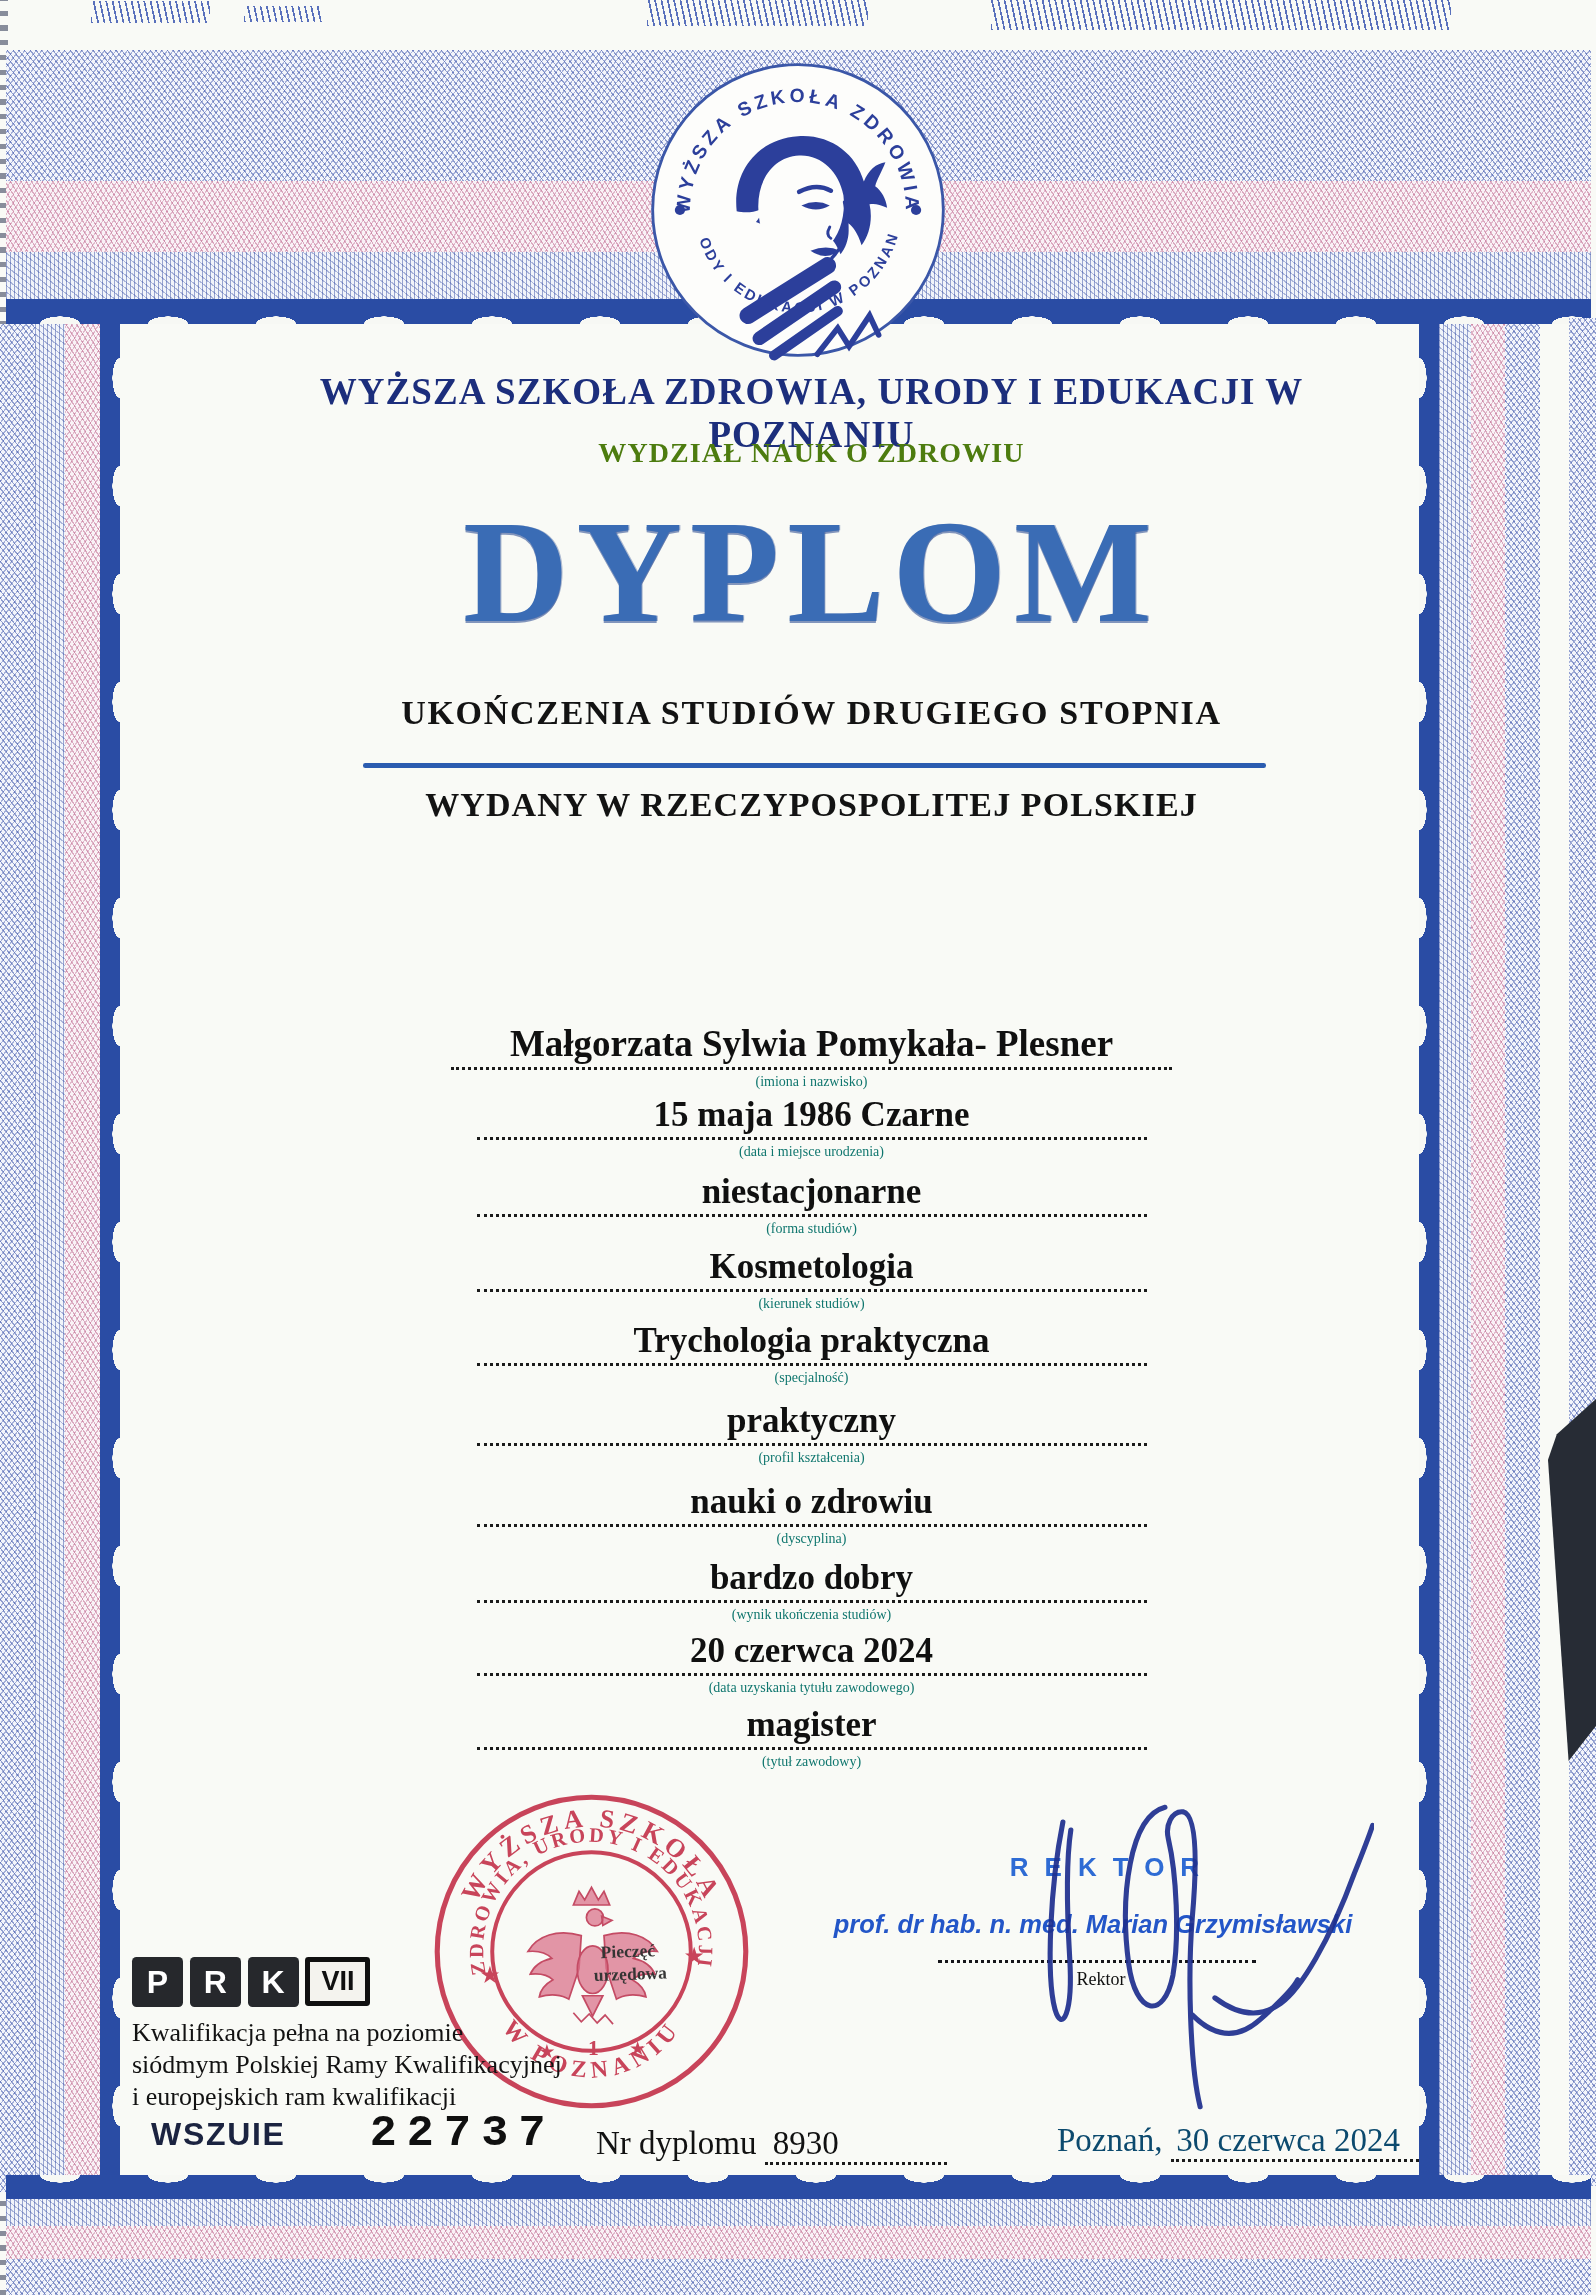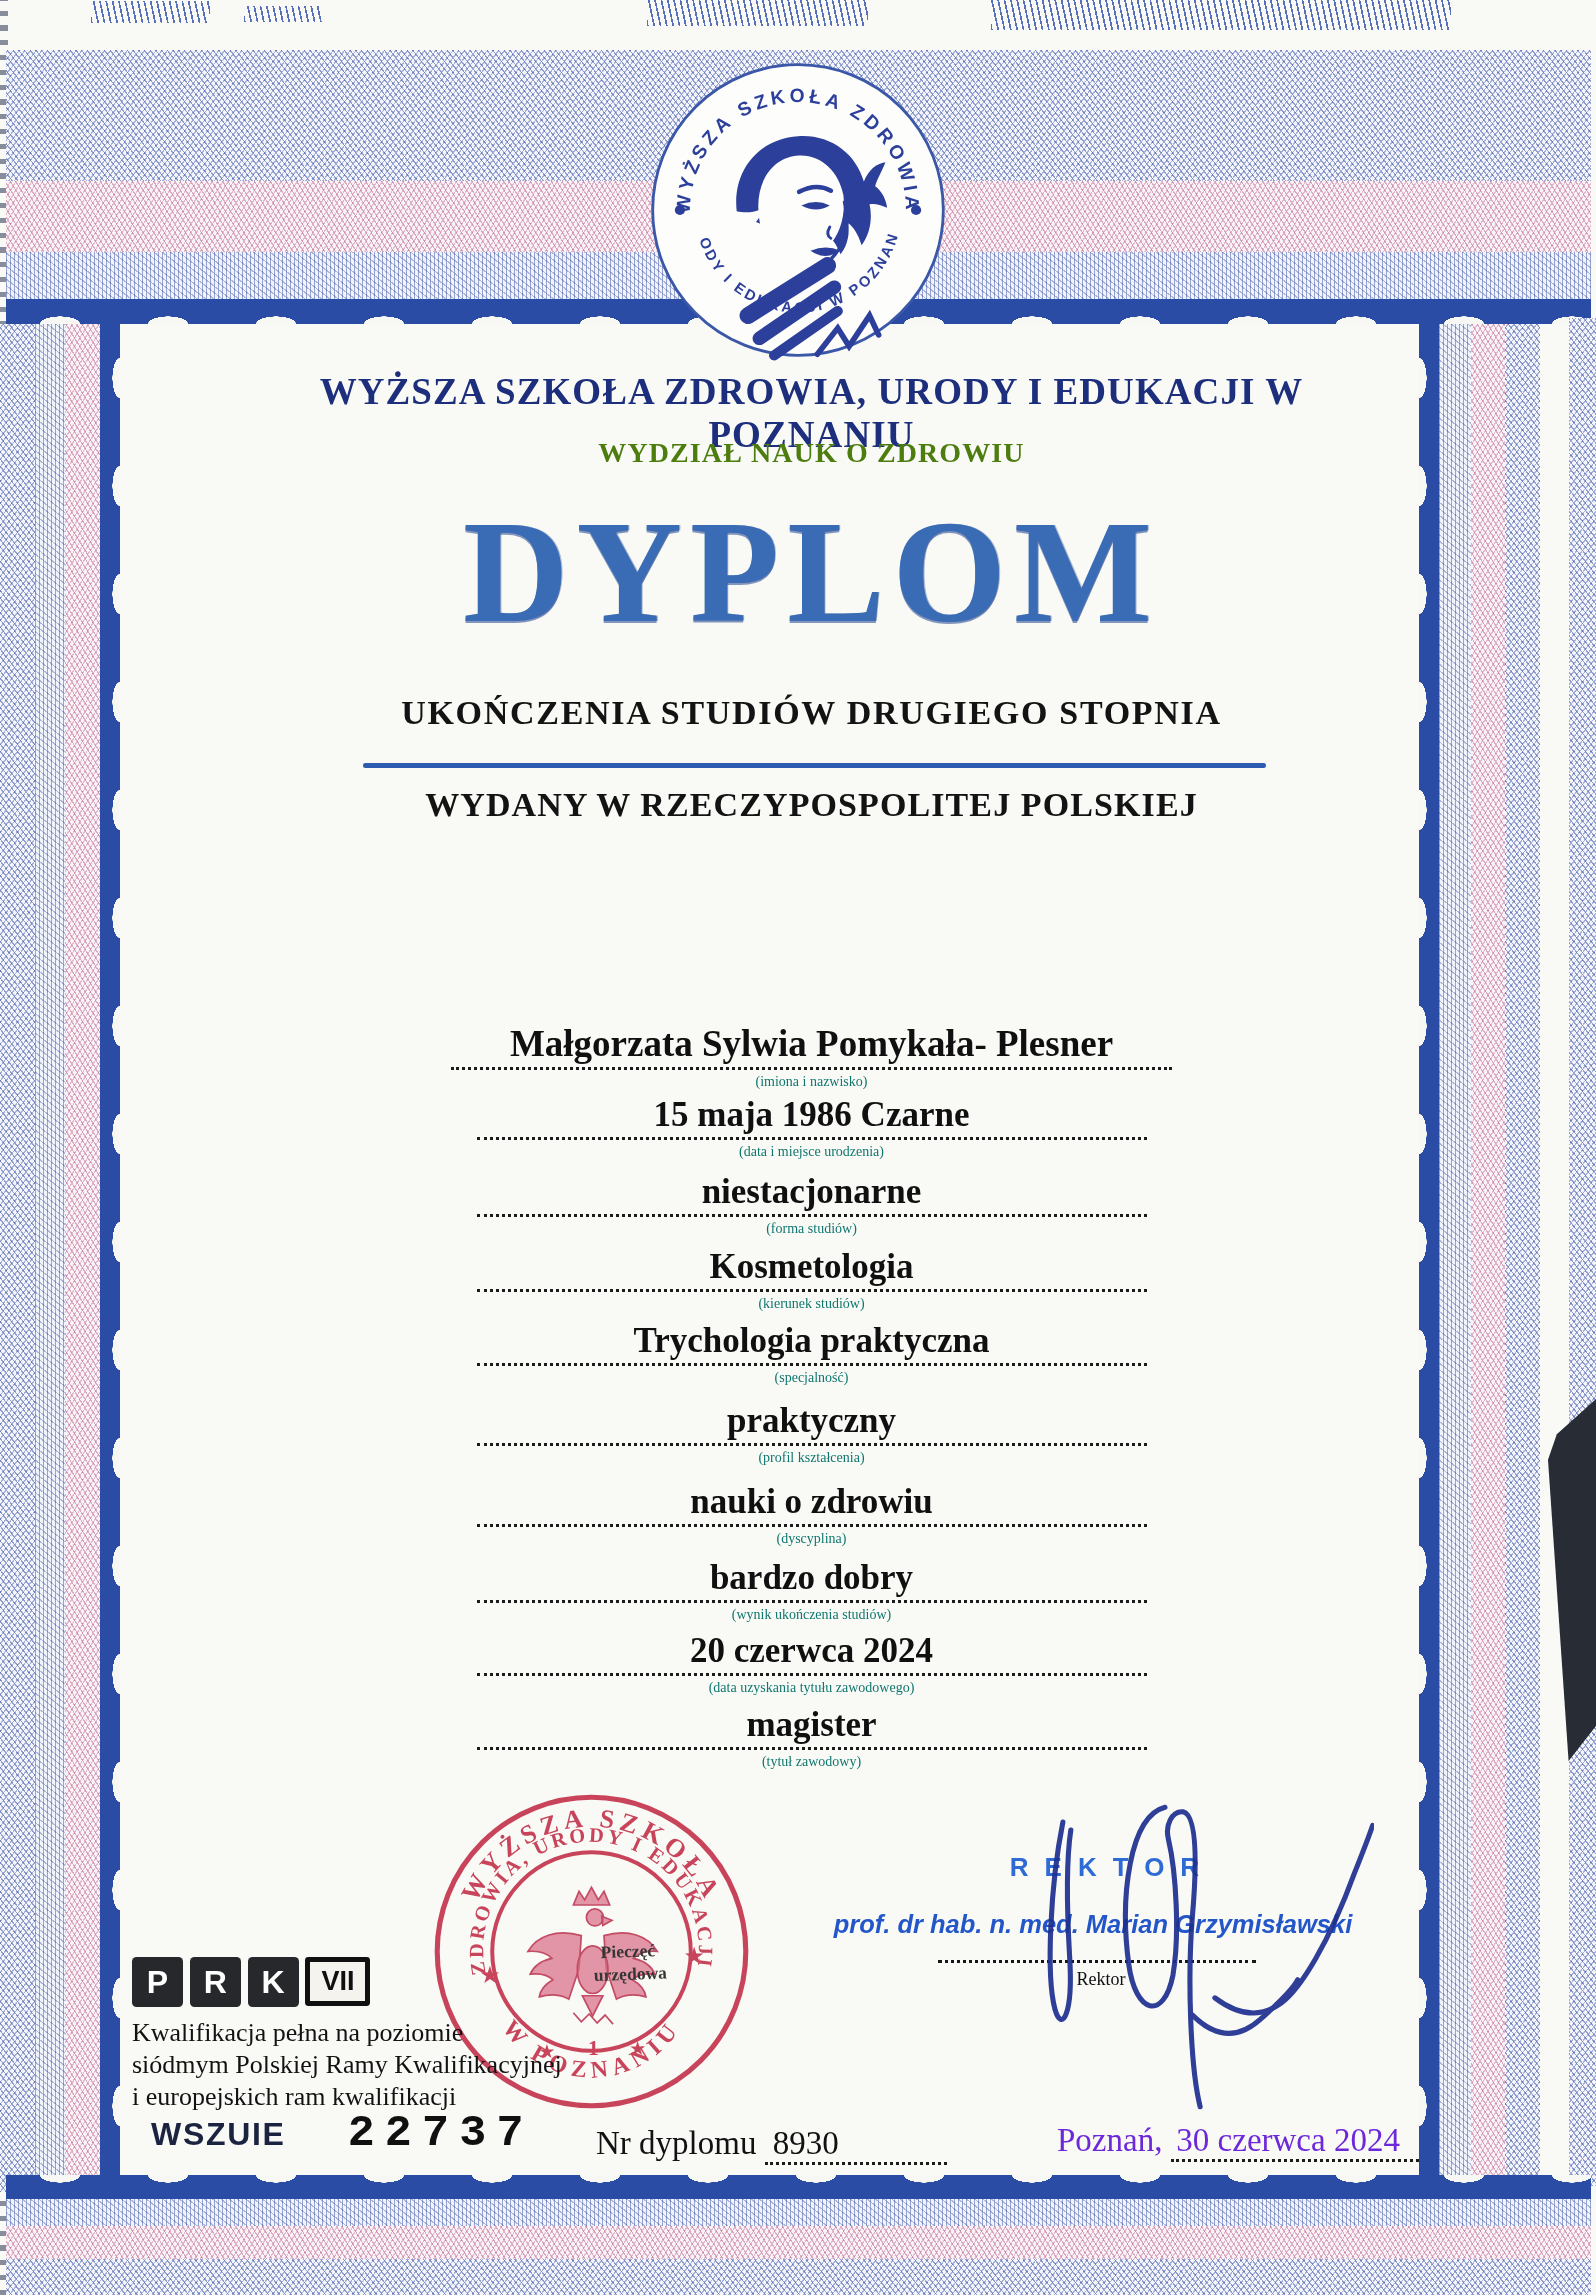--- a/index.html
+++ b/index.html
@@ -70,39 +70,39 @@
   .fcap{font-size:14px;color:#0f766e;}
   
   .prk-tiles{position:absolute;left:132px;top:1957px;display:flex;gap:6.8px;align-items:stretch;}
   .tile{width:51px;height:50px;background:#26282c;border-radius:4.5px;color:#fff;
         font-family:"Liberation Sans",sans-serif;font-weight:bold;font-size:32px;
         display:flex;align-items:center;justify-content:center;}
   .tile-vii{width:55px;background:#f4f3ee;border:5.7px solid #101010;color:#101010;
         font-size:27px;border-radius:3.4px;height:39px;}
   .kwal{position:absolute;left:132px;top:2017px;width:761px;text-align:left;
         font-size:26px;line-height:32px;color:#121212;}
-  .serial{position:absolute;left:151px;top:2108px;display:flex;align-items:baseline;gap:30px;}
+  .serial{position:absolute;left:151px;top:2108px;display:flex;align-items:baseline;gap:52px;}
   .serial-label{font-family:"Liberation Sans",sans-serif;font-weight:bold;font-size:32px;
         color:#1b2340;letter-spacing:1.7px;}
   .serial-number{font-family:"Liberation Mono",monospace;font-weight:bold;font-size:45px;
         color:#101010;letter-spacing:10.2px;margin-left:32px;}
   
   .rektor-heading{position:absolute;left:942px;top:1852px;width:341px;text-align:center;
         font-family:"Liberation Sans",sans-serif;font-weight:bold;font-size:26px;
         letter-spacing:16px;color:#2e6bd4;}
   .rektor-name{position:absolute;left:792px;top:1910px;width:602px;text-align:center;
         font-family:"Liberation Sans",sans-serif;font-style:italic;font-weight:bold;
         font-size:25.5px;color:#2356c8;}
   .rektor-dots{position:absolute;left:938px;top:1960px;width:318px;border-bottom:3.4px dotted #15151a;}
   .rektor-cap{position:absolute;left:942px;top:1969px;width:318px;text-align:center;
         font-size:18px;color:#101010;}
   
   .nr-dyplomu{position:absolute;left:596px;top:2125px;font-size:33px;color:#111;}
   .nr-dyplomu .dotted{border-bottom:3.4px dotted #1b1b1b;padding:0 108px 1.1px 8px;}
-  .place-date{position:absolute;left:1057px;top:2122px;font-size:33px;color:#6d28d9;white-space:nowrap;}
+  .place-date{position:absolute;left:1057px;top:2122px;font-size:33px;color:#0c4a6e;white-space:nowrap;}
   .place-date .dotted{border-bottom:3.4px dotted #1b1b1b;padding:0 19.3px 1.1px 5.7px;}
   svg{position:absolute;}
   .logo-svg{left:647px;top:59px;}
   .stamp-svg{left:427px;top:1787px;}
   .sig-svg{left:897px;top:1771px;z-index:6;}
 </style>
 </head>
 <body>
 
 <div class="page">

